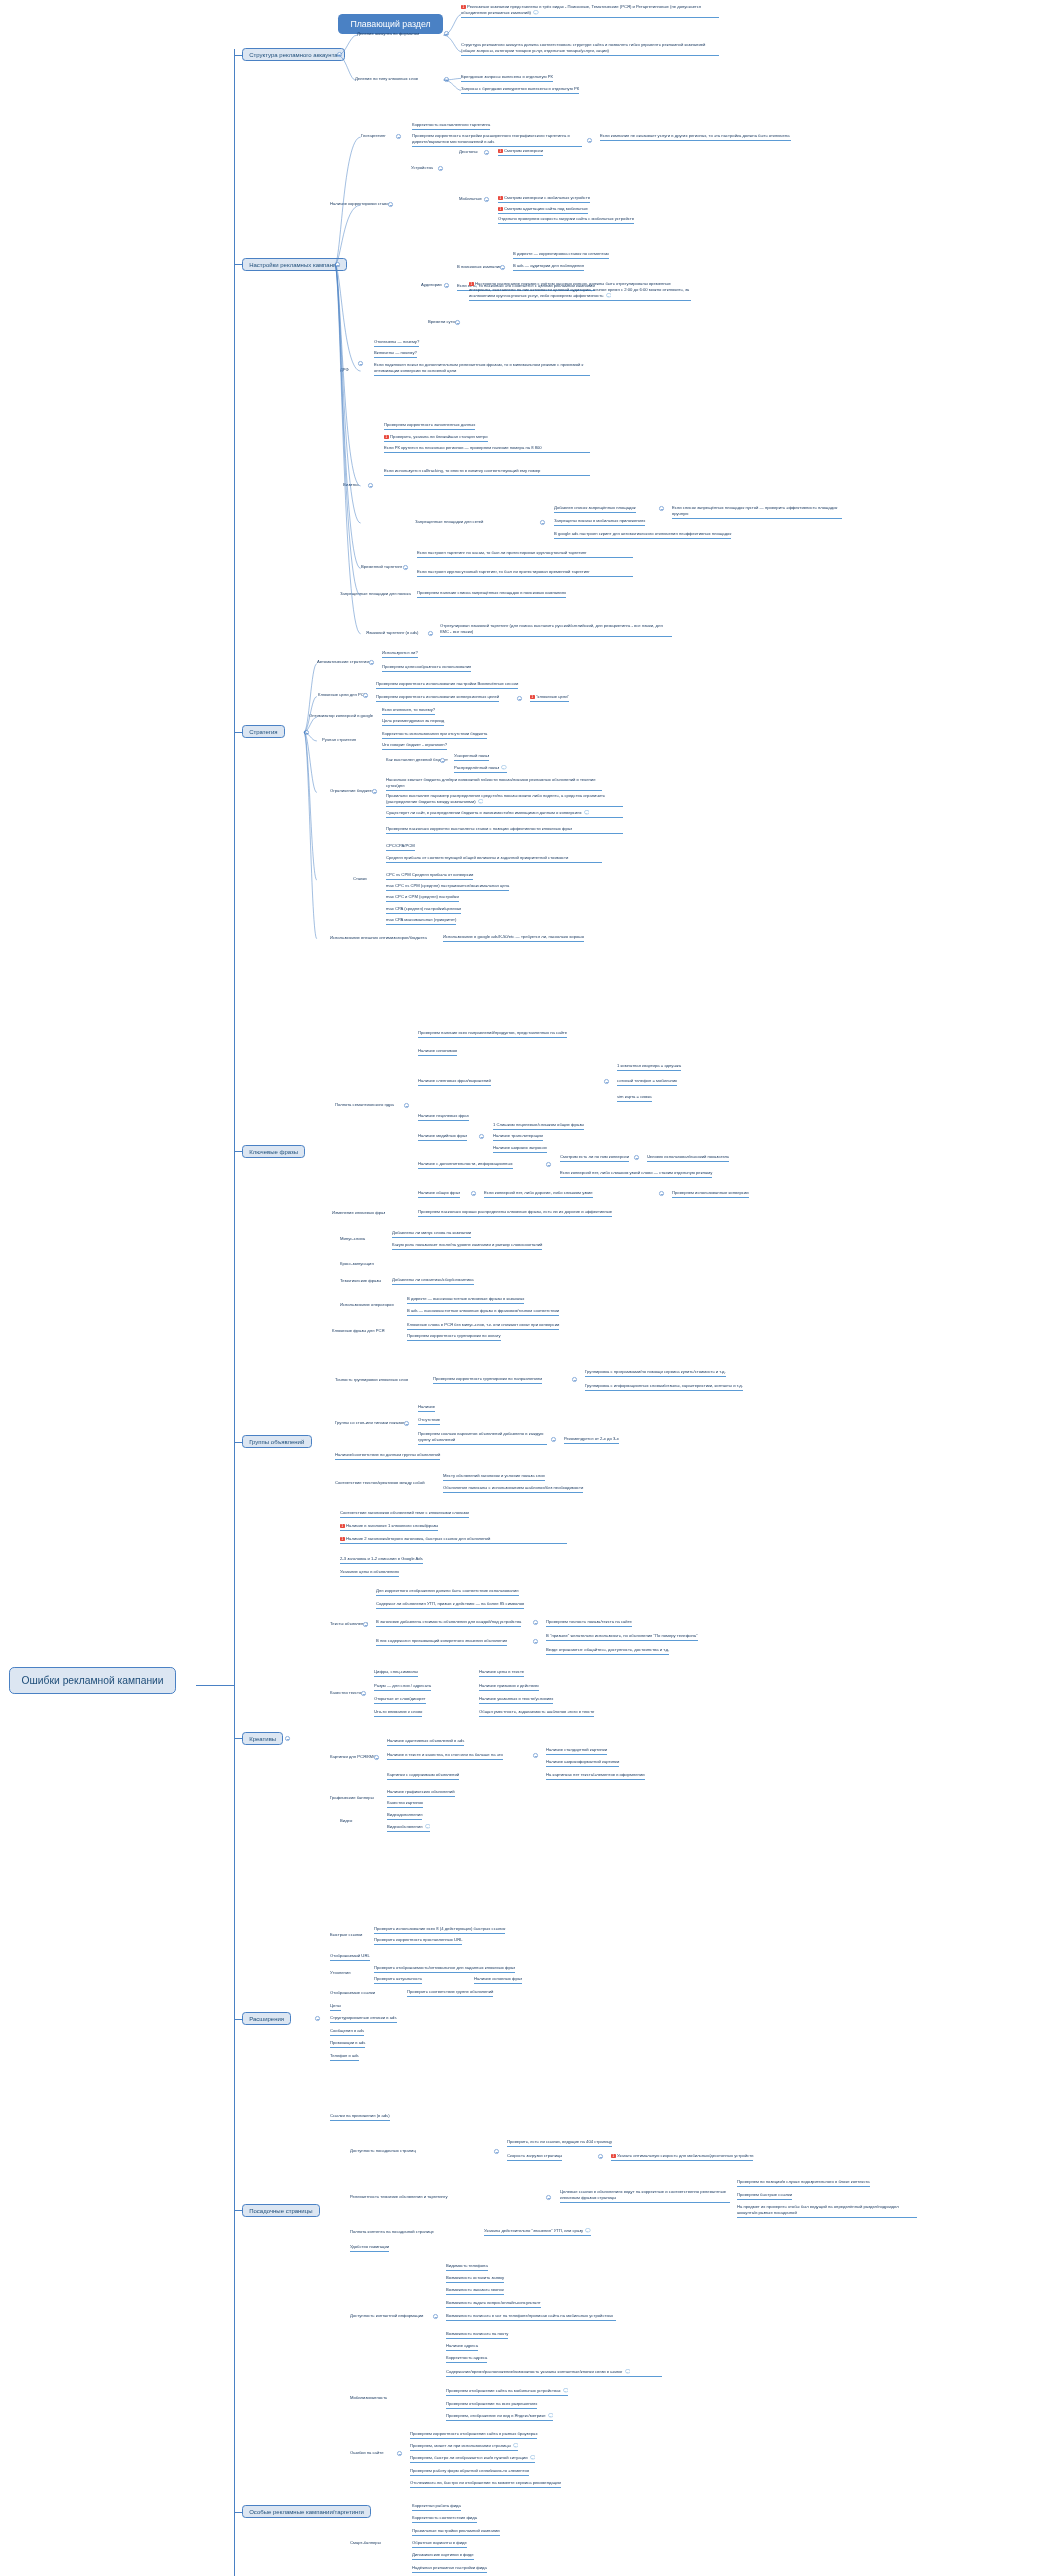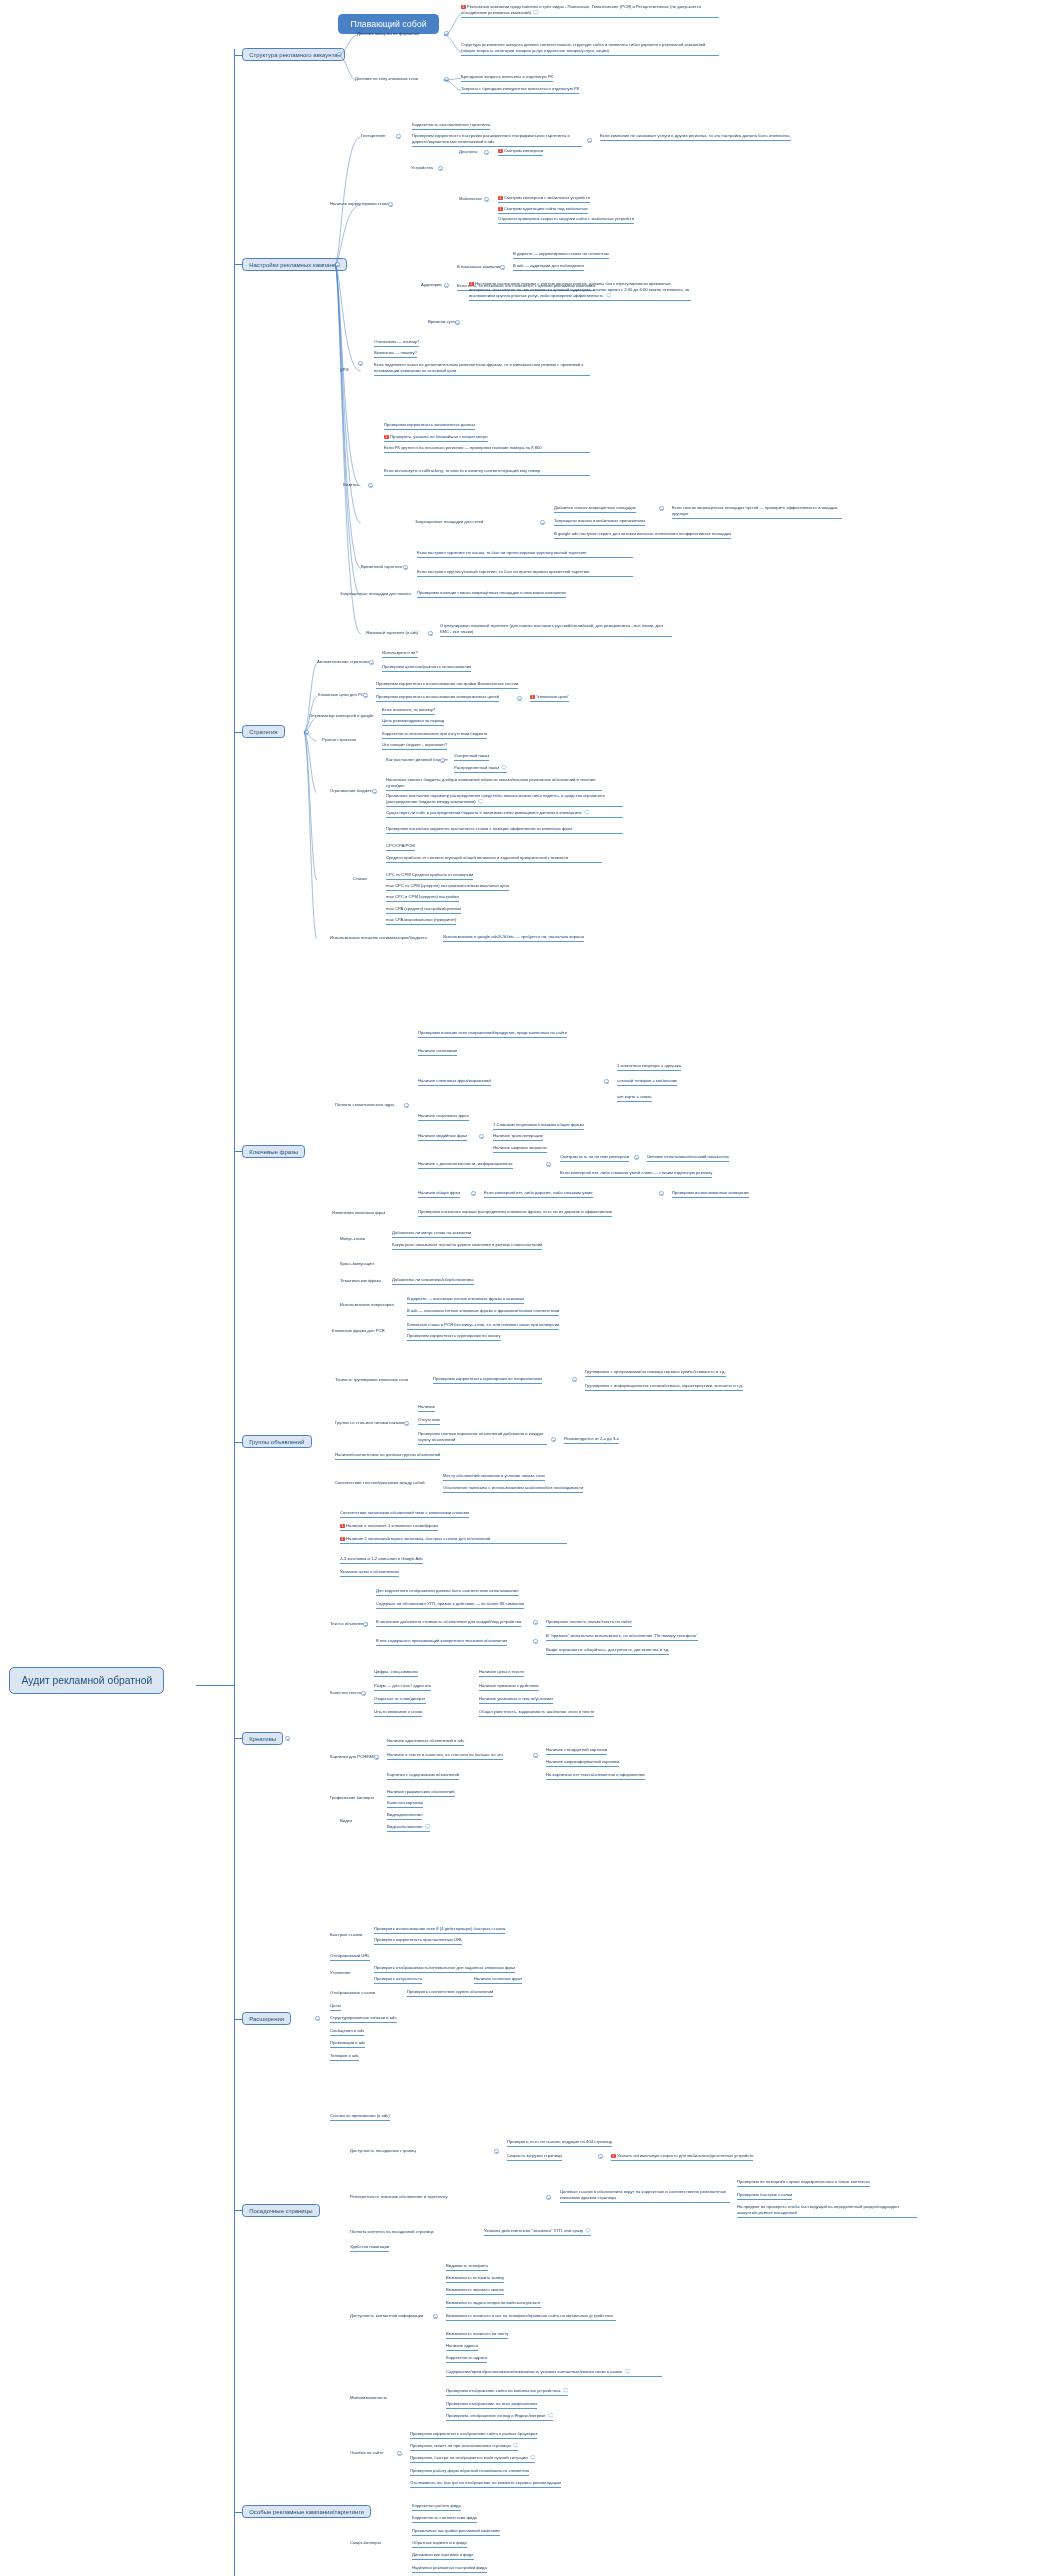--- a/index.html
+++ b/index.html
@@ -54,26 +54,26 @@
   svg.conn path{fill:none;stroke:#4a81c4;stroke-width:1;}
 </style>
 </head>
 <body>
 
 <div id="canvas">
 
   <div class="ln vline" style="left:234px;top:49px;width:0.7px;height:3233px;"></div>
 
   <div class="node root" style="left:9.3px;top:1667px;">
-    <span>Аудит рекламной обратной</span>
+    <span>Ошибки рекламной кампании</span>
   </div>
   <div class="ln hline" style="left:196px;top:1685px;width:39px;height:0.7px;"></div>
 
   <div class="node float" style="left:338px;top:14px;">
-    <span>Плавающий собой</span>
+    <span>Плавающий раздел</span>
   </div>
 
   <div class="node main" style="left:242px;top:48px;">
     <span>Структура рекламного аккаунта</span>
   </div>
   <div class="tog" style="left:337px;top:52px;"></div>
   <div class="ln hline" style="left:234px;top:55px;width:8.2px;height:0.6px;"></div>
 
   <div class="node p" style="left:357px;top:31px;">
     <span>Деление аккаунта по форматам</span>

